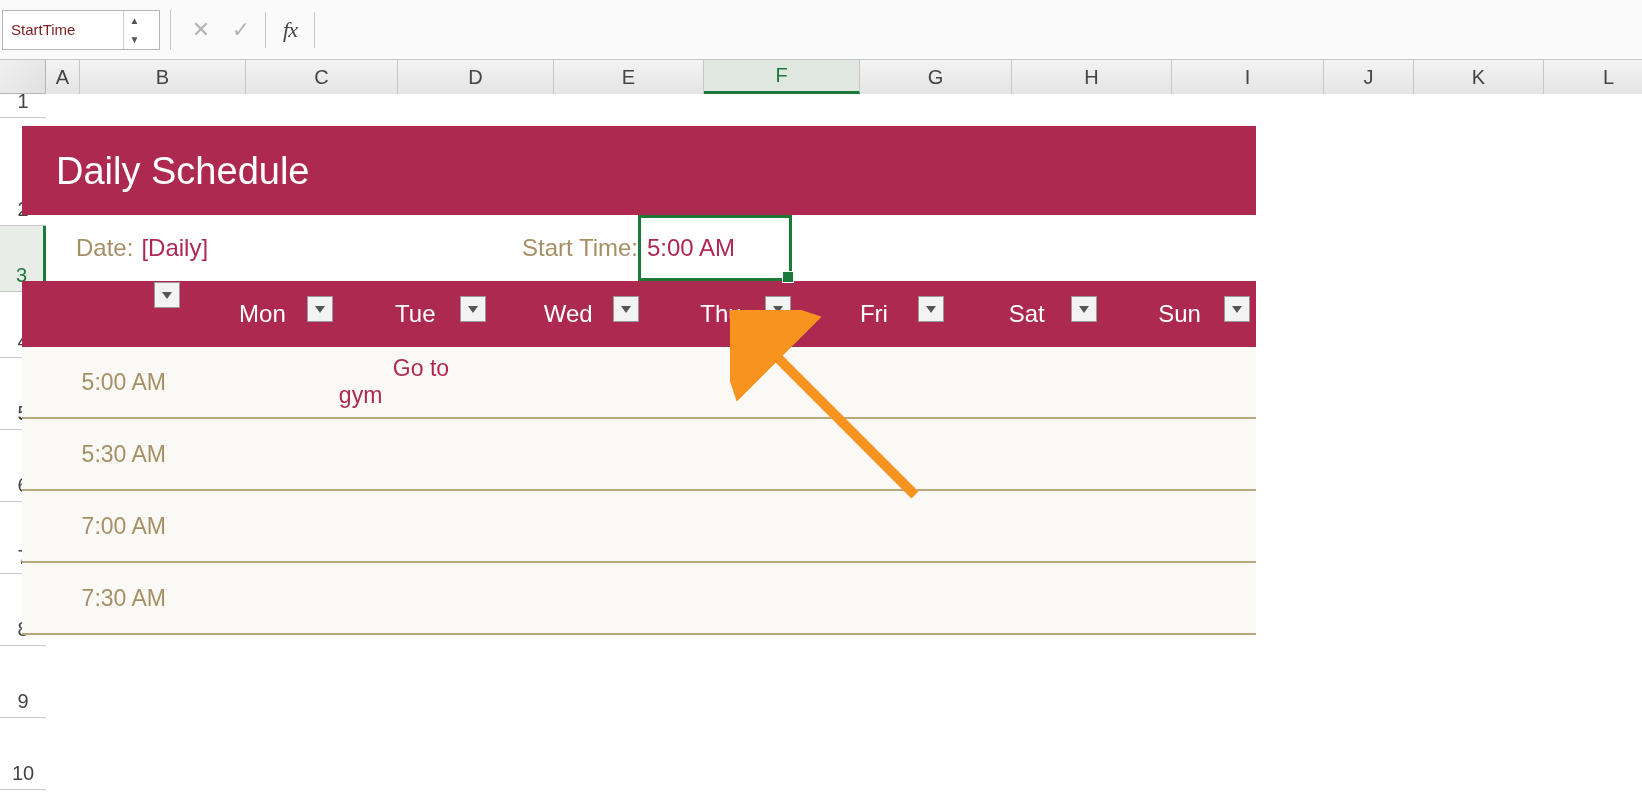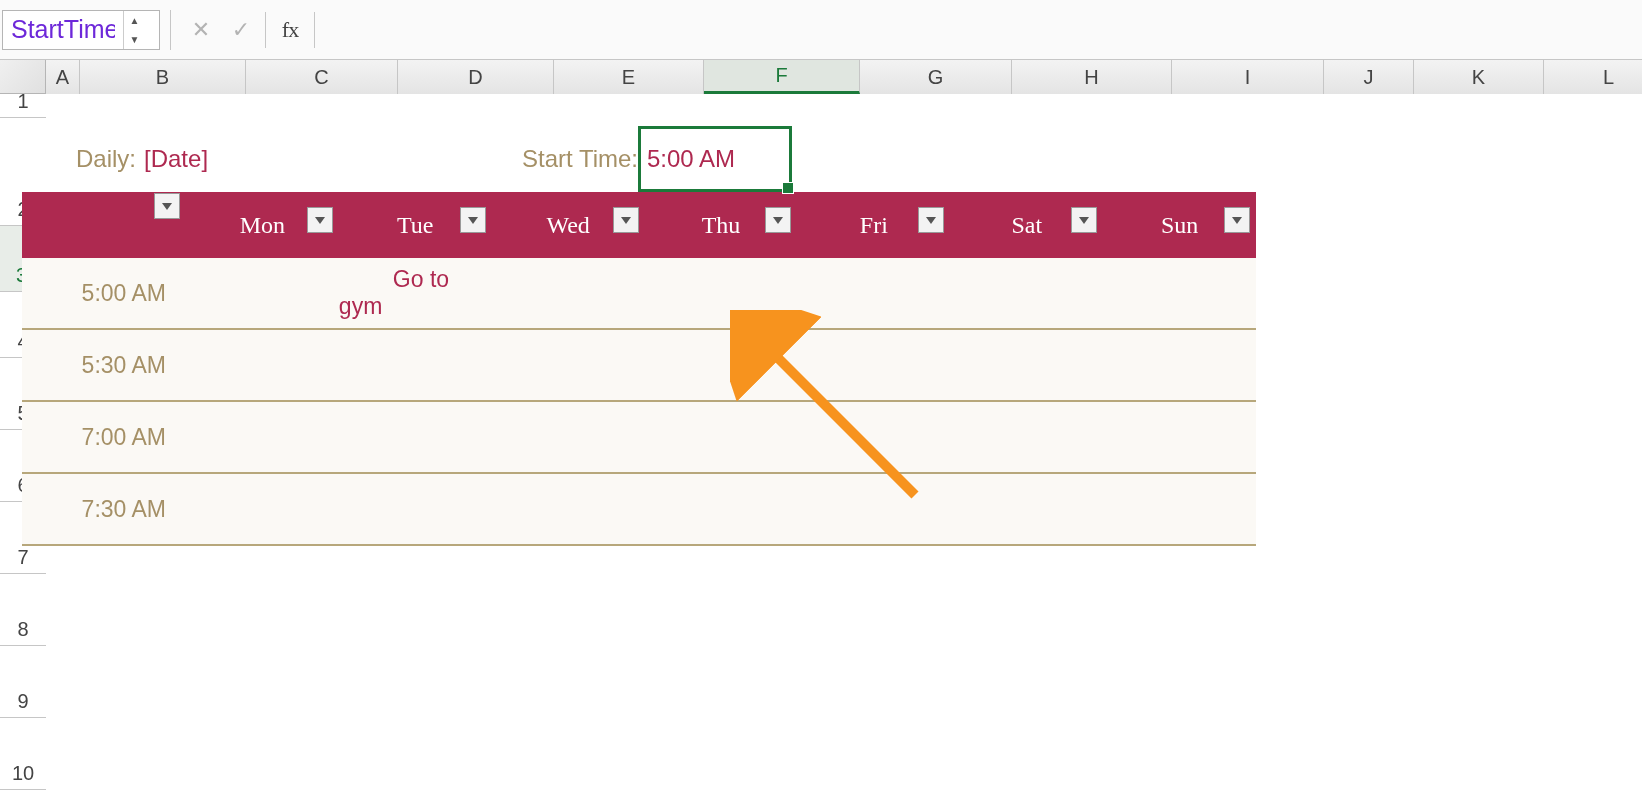--- a/index.html
+++ b/index.html
@@ -29,25 +29,25 @@
     align-items: center;
     border: 1px solid #b5b5b5;
     background: #ffffff;
     height: 40px;
     width: 158px;
     margin-left: 2px;
   }
   .name-box-wrap input {
     border: none;
     outline: none;
-    font-size: 25px;
+    font-size: 15px;
     padding: 0 8px;
     width: 120px;
     background: transparent;
-    color: #6d28d9;
+    color: #7f1d1d;
   }
   .stepper {
     display: flex;
     flex-direction: column;
     border-left: 1px solid #ccc;
     width: 22px;
     height: 38px;
   }
   .stepper .caret {
     flex: 1;
@@ -59,21 +59,21 @@
     cursor: pointer;
   }
   .fb-sep { width: 1px; height: 40px; background: #c6c6c6; margin: 0 10px; }
   .fb-btn {
     width: 40px;
     text-align: center;
     font-size: 22px;
     color: #b3b3b3;
     cursor: pointer;
   }
-  .fb-btn.fx { font-family: Georgia, serif; color: #444; letter-spacing: -1px; }
+  .fb-btn.fx { font-style: italic; font-family: Georgia, serif; color: #444; letter-spacing: -1px; }
   .fb-btn-sep { width: 1px; height: 36px; background: #c6c6c6; margin: 0 4px; }
   .formula-input {
     flex: 1;
     border: none;
     outline: none;
     font-size: 22px;
     padding: 0 10px;
     background: transparent;
     color: #444;
   }
@@ -177,21 +177,21 @@
     background: #1b7a3a;
     border: 1px solid #fff;
   }
 
   .day-row {
     background: #ae2950;
     height: 66px;
     display: flex;
     align-items: center;
     color: #fff;
-    font-family: Liberation Serif, serif;
+    font-family: Liberation Sans, sans-serif;
     font-size: 24px;
   }
   .day-row .time-col { width: 164px; position: relative; }
   .day-row .day-col { flex: 1; position: relative; text-align: center; }
   .filter-btn {
     position: absolute;
     right: 6px;
     bottom: 6px;
     width: 26px;
     height: 26px;
@@ -279,24 +279,25 @@
       <div class="row-head" style="height: 72px;">6</div>
       <div class="row-head" style="height: 72px;">7</div>
       <div class="row-head" style="height: 72px;">8</div>
       <div class="row-head" style="height: 72px;">9</div>
       <div class="row-head" style="height: 72px;">10</div>
     </div>
 
   <div class="grid-wrap">
     <div class="content">
 
+      <div class="title-bar">Daily Schedule</div>
 
       <div class="meta-row">
-        <span class="week-label">Daily:</span>
-        <span class="week-val">[Date]</span>
+        <span class="week-label">Date:</span>
+        <span class="week-val">[Daily]</span>
         <span class="start-label">Start Time:</span>
         <div class="start-time-cell">
           <span>5:00 AM</span>
         </div>
       </div>
 
       <div class="day-row">
         <div class="time-col">
           <div class="filter-btn">
             <svg viewBox="0 0 12 10">

